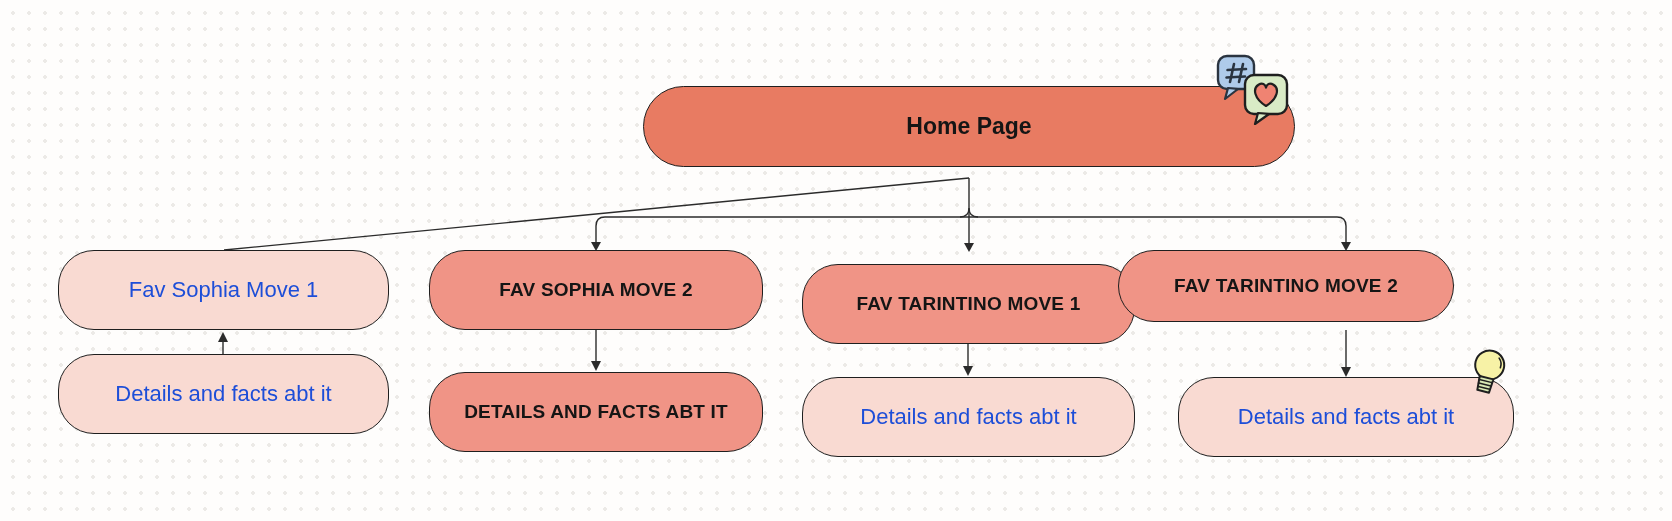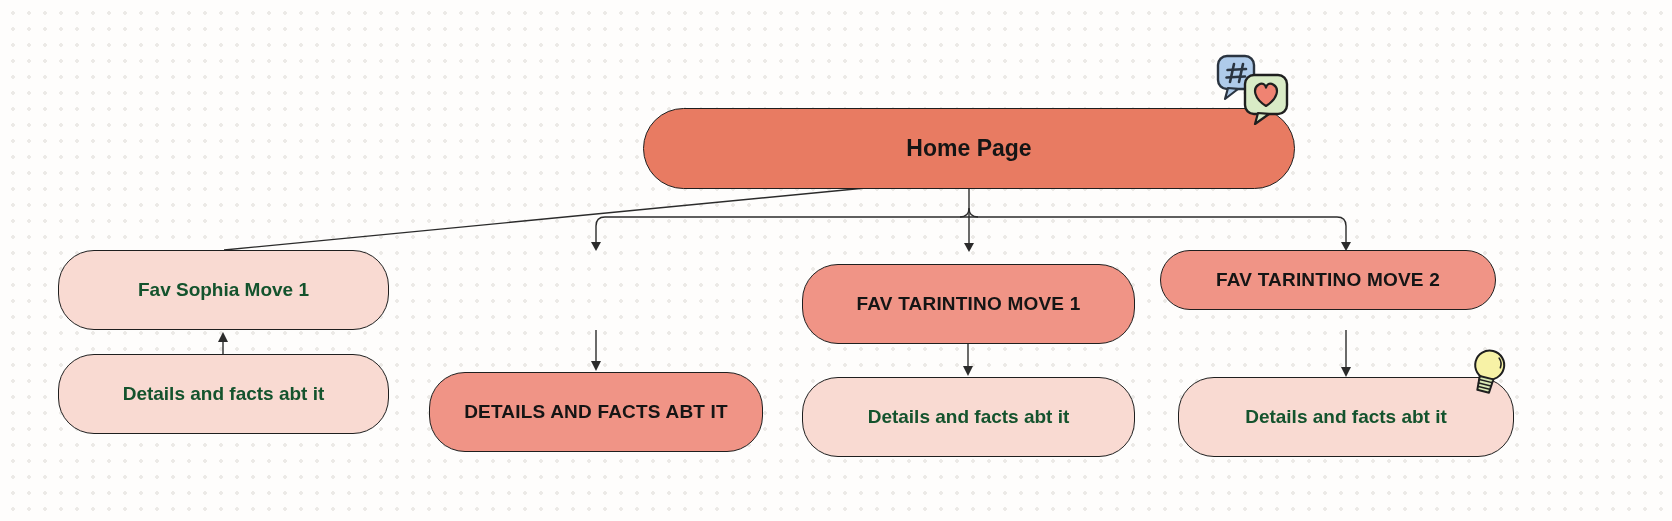--- a/index.html
+++ b/index.html
@@ -21,21 +21,21 @@
     display:flex;align-items:center;justify-content:center;
     text-align:center;
     color:#151515;
     z-index:2;
   }
   .node.coral{background:#E87B62;border-radius:42px;}
   .node.salmon{background:#F09486;border-radius:36px;}
   .node.pink{background:#F9DAD2;border-radius:36px;}
   .t-title{font-size:23px;font-weight:bold;}
   .t-bold{font-size:19px;font-weight:bold;letter-spacing:.2px;}
-  .t-reg{font-size:19px;font-weight:700;color:#14532d;}
+  .t-reg{font-size:22px;font-weight:400;color:#1d4ed8;}
   .icon{position:absolute;z-index:5;}
 </style>
 </head>
 <body>
 
 <div class="canvas">
 
   <svg class="connectors" width="1672" height="521" viewBox="0 0 1672 521">
     <g stroke="#2B2B2B" stroke-width="1.4" fill="none">
 
@@ -57,31 +57,34 @@
       <polygon points="969,252 964,243 974,243"></polygon>
       <polygon points="596,251 591,242 601,242"></polygon>
       <polygon points="1346,251 1341,242 1351,242"></polygon>
       <polygon points="223,332 218,342 228,342"></polygon>
       <polygon points="596,371 591,361 601,361"></polygon>
       <polygon points="968,376 963,366 973,366"></polygon>
       <polygon points="1346,377 1341,367 1351,367"></polygon>
     </g>
   </svg>
 
-  <div class="node coral t-title" style="left:643px;top:108px;width:652px;height:81px;">
+  <div class="node coral t-title" style="left:643px;top:86px;width:652px;height:81px;">
     <span>Home Page</span>
   </div>
 
   <div class="node pink t-reg" style="left:58px;top:250px;width:331px;height:80px;">
     <span>Fav Sophia Move 1</span>
   </div>
+  <div class="node salmon t-bold" style="left:429px;top:250px;width:334px;height:80px;">
+    <span>FAV SOPHIA MOVE 2</span>
+  </div>
   <div class="node salmon t-bold" style="left:802px;top:264px;width:333px;height:80px;">
     <span>FAV TARINTINO MOVE 1</span>
   </div>
-  <div class="node salmon t-bold" style="left:1160px;top:250px;width:336px;height:60px;">
+  <div class="node salmon t-bold" style="left:1118px;top:250px;width:336px;height:72px;">
     <span>FAV TARINTINO MOVE 2</span>
   </div>
 
   <div class="node pink t-reg" style="left:58px;top:354px;width:331px;height:80px;">
     <span>Details and facts abt it</span>
   </div>
   <div class="node salmon t-bold" style="left:429px;top:372px;width:334px;height:80px;">
     <span>DETAILS AND FACTS ABT IT</span>
   </div>
   <div class="node pink t-reg" style="left:802px;top:377px;width:333px;height:80px;">

